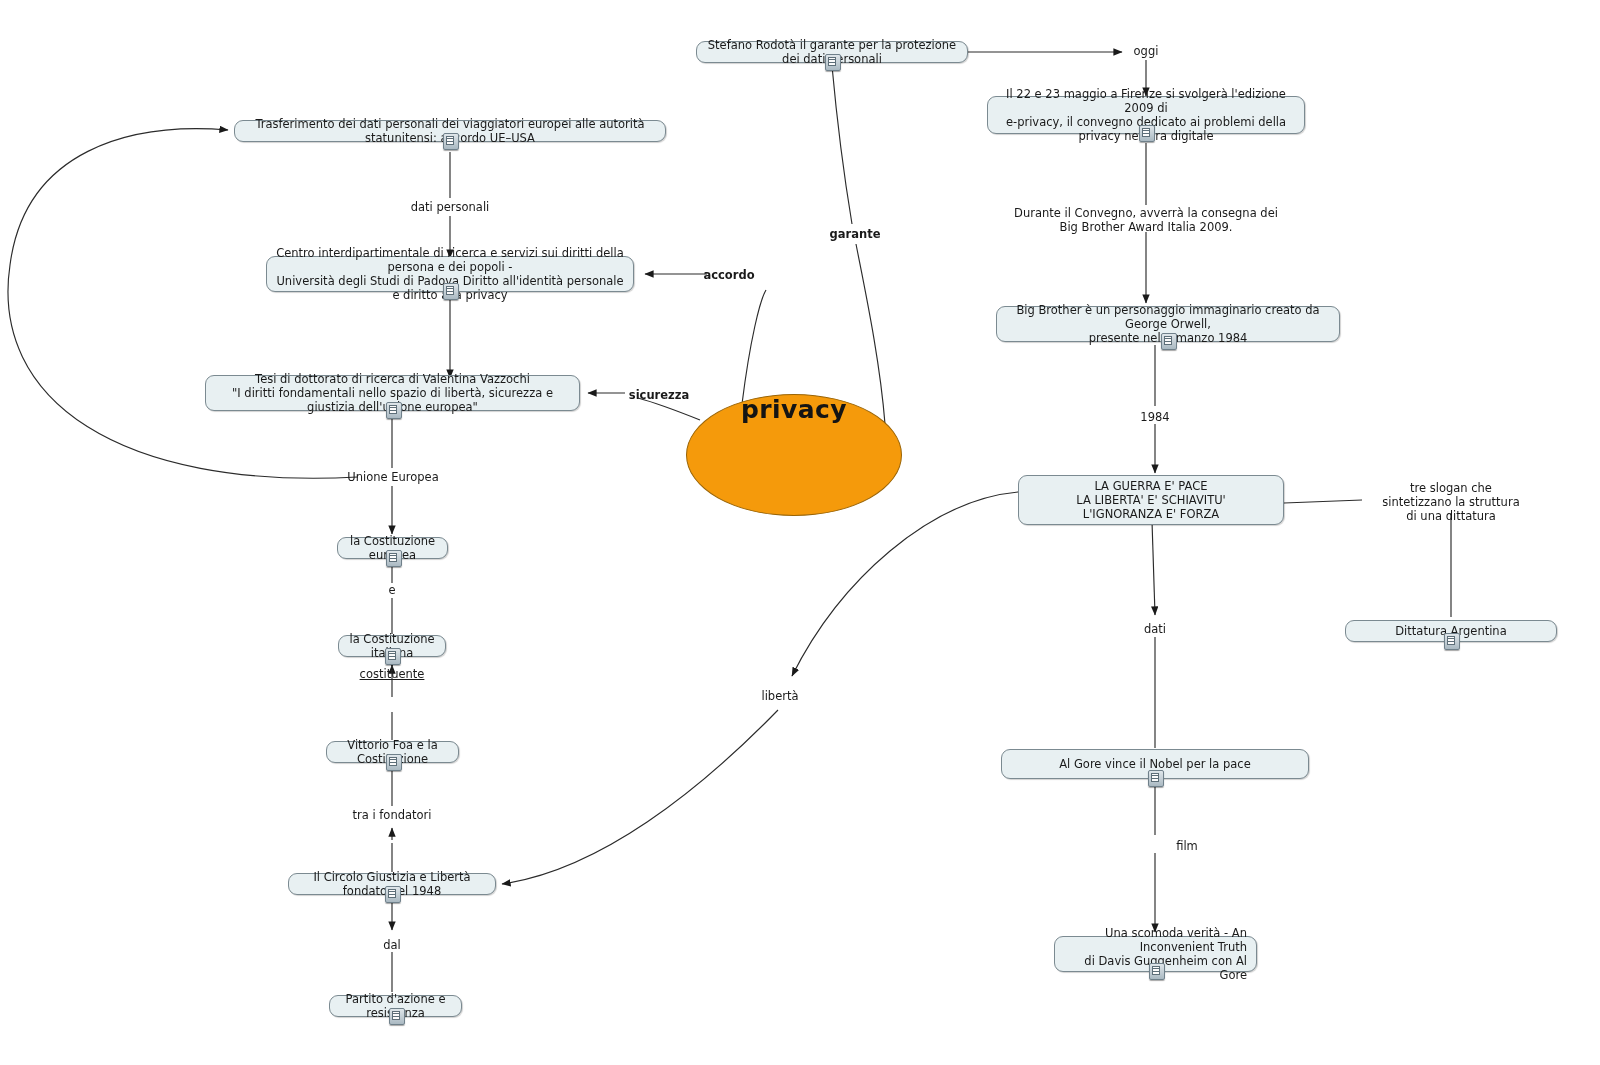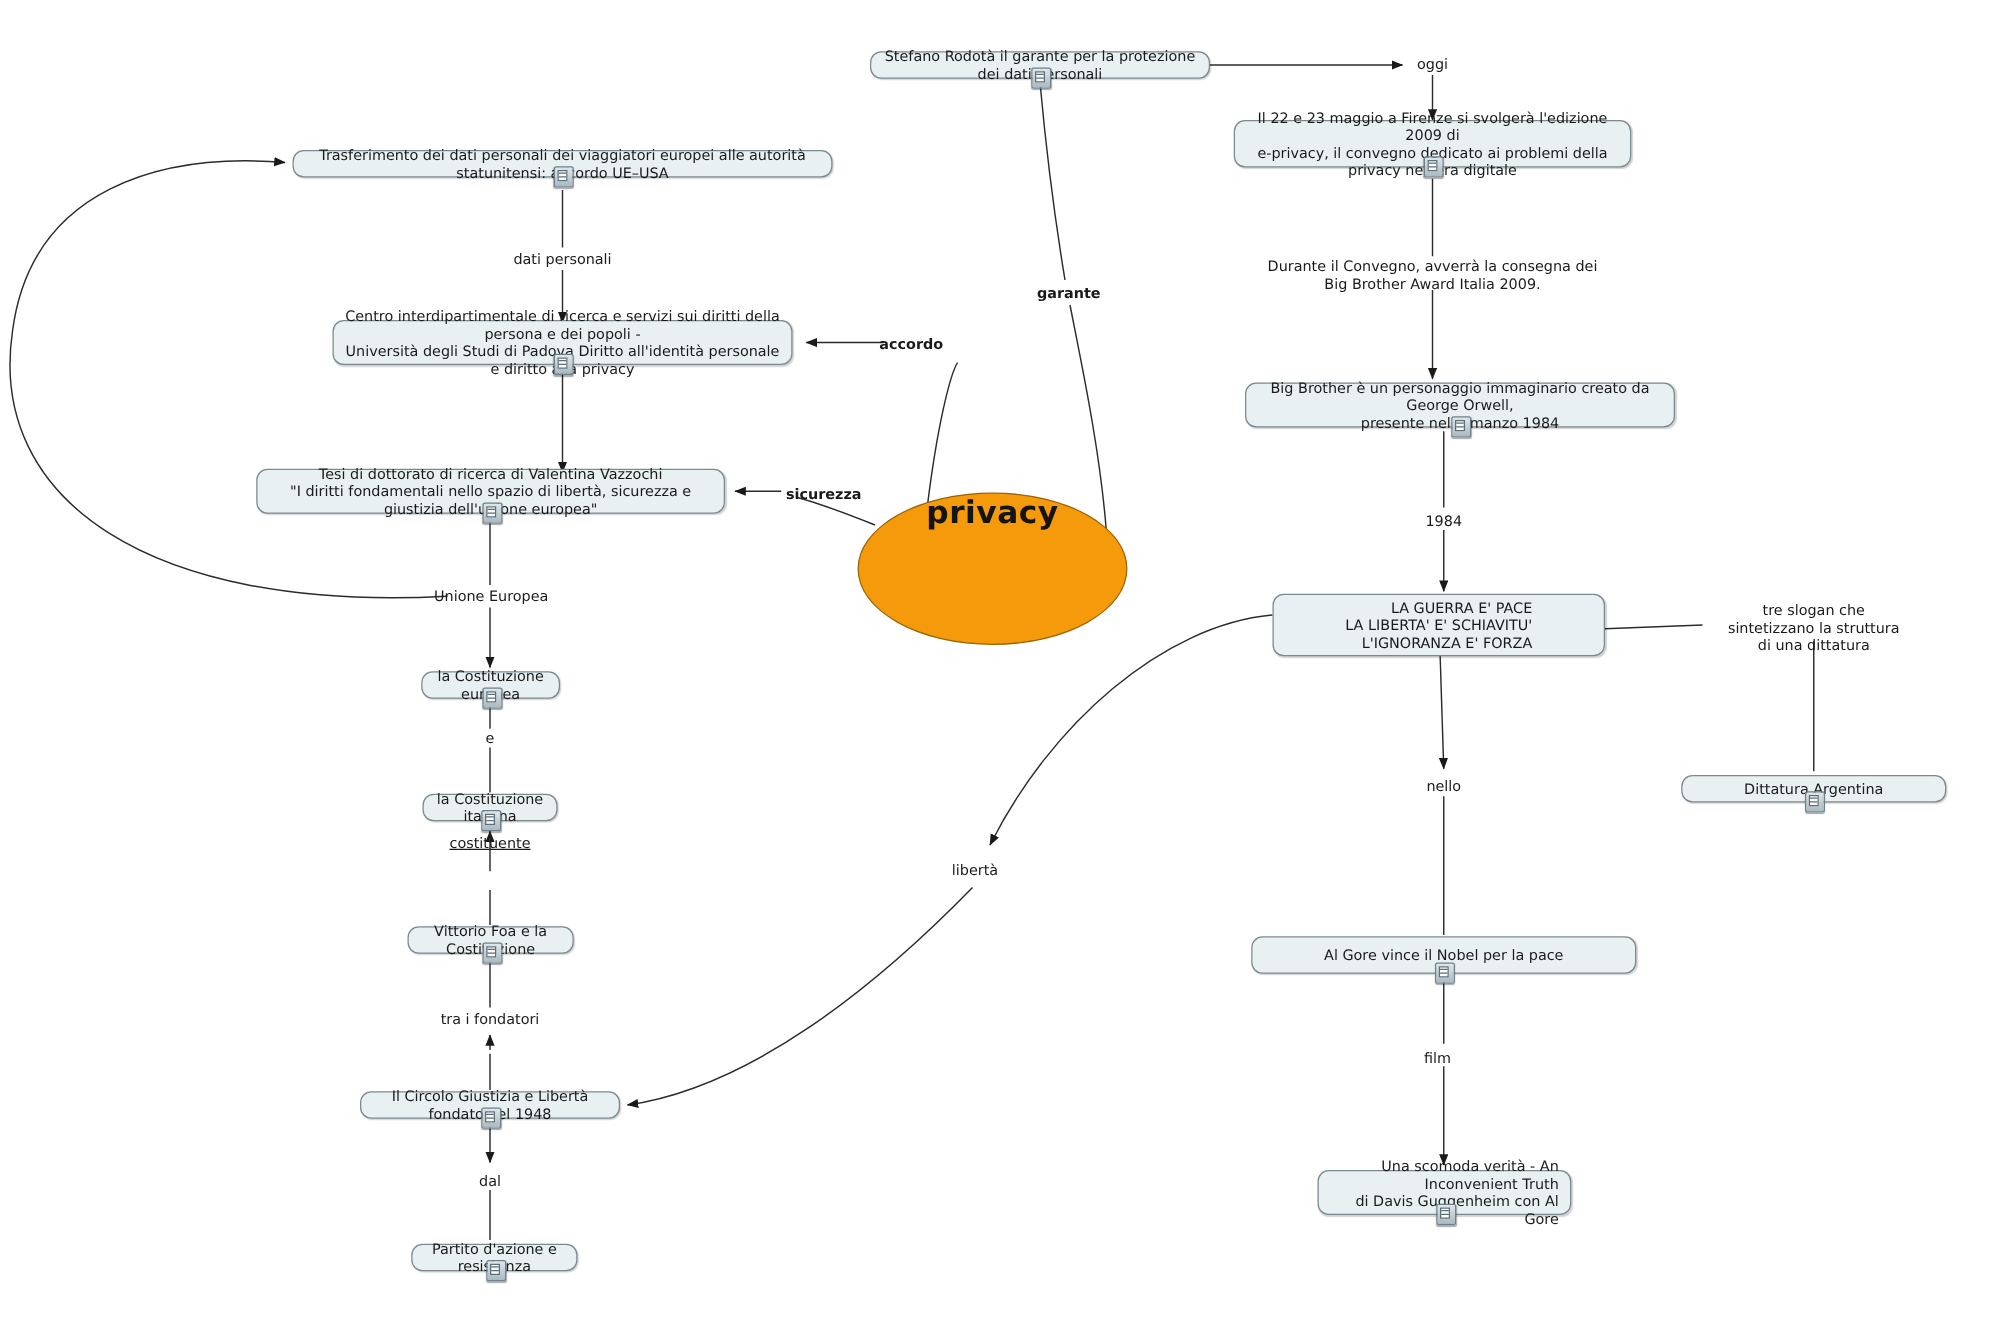--- a/index.html
+++ b/index.html
@@ -188,21 +188,21 @@
 e-privacy, il convegno dedicato ai problemi della privacy nell'era digitale</span>
     <span class="node-icon"></span>
   </div>
 
   <div class="node" style="left:996px; top:306px; width:344px; height:36px;">
     <span class="node-label">Big Brother è un personaggio immaginario creato da George Orwell,
 presente nel romanzo 1984</span>
     <span class="node-icon"></span>
   </div>
 
-  <div class="node" style="left:1018px; top:475px; width:266px; height:50px;text-align:right;">
+  <div class="node" style="left:1018px; top:475px; width:266px; height:50px;">
     <span class="node-label">LA GUERRA E' PACE
 LA LIBERTA' E' SCHIAVITU'
 L'IGNORANZA E' FORZA</span>
   </div>
 
   <div class="node" style="left:1345px; top:620px; width:212px; height:22px;">
     <span class="node-label">Dittatura Argentina</span>
     <span class="node-icon"></span>
   </div>
 
@@ -258,22 +258,22 @@
     <span class="node-label">Partito d'azione e resistenza</span>
     <span class="node-icon"></span>
   </div>
 
   <div class="edge-label" style="left:1146px; top:51px;"><span>oggi</span></div>
   <div class="edge-label" style="left:1146px; top:220px;"><span>Durante il Convegno, avverrà la consegna dei
 Big Brother Award Italia 2009.</span></div>
   <div class="edge-label" style="left:1155px; top:417px;"><span>1984</span></div>
   <div class="edge-label" style="left:1451px; top:502px;"><span>tre slogan che sintetizzano la struttura
 di una dittatura</span></div>
-  <div class="edge-label" style="left:1155px; top:629px;"><span>nello</span></div>
-  <div class="edge-label" style="left:1150px; top:846px;"><span>film</span></div>
+  <div class="edge-label" style="left:1155px; top:629px;"><span>dati</span></div>
+  <div class="edge-label" style="left:1187px; top:846px;"><span>film</span></div>
   <div class="edge-label bold" style="left:855px; top:234px;"><span>garante</span></div>
   <div class="edge-label bold" style="left:729px; top:275px;"><span>accordo</span></div>
   <div class="edge-label bold" style="left:659px; top:395px;"><span>sicurezza</span></div>
   <div class="edge-label" style="left:780px; top:696px;"><span>libertà</span></div>
   <div class="edge-label" style="left:450px; top:207px;"><span>dati personali</span></div>
   <div class="edge-label" style="left:393px; top:477px;"><span>Unione Europea</span></div>
   <div class="edge-label" style="left:392px; top:590px;"><span>e</span></div>
   <div class="edge-label" style="left:392px; top:674px;text-decoration:underline;"><span>costituente</span></div>
   <div class="edge-label" style="left:392px; top:815px;"><span>tra i fondatori</span></div>
   <div class="edge-label" style="left:392px; top:945px;"><span>dal</span></div>

